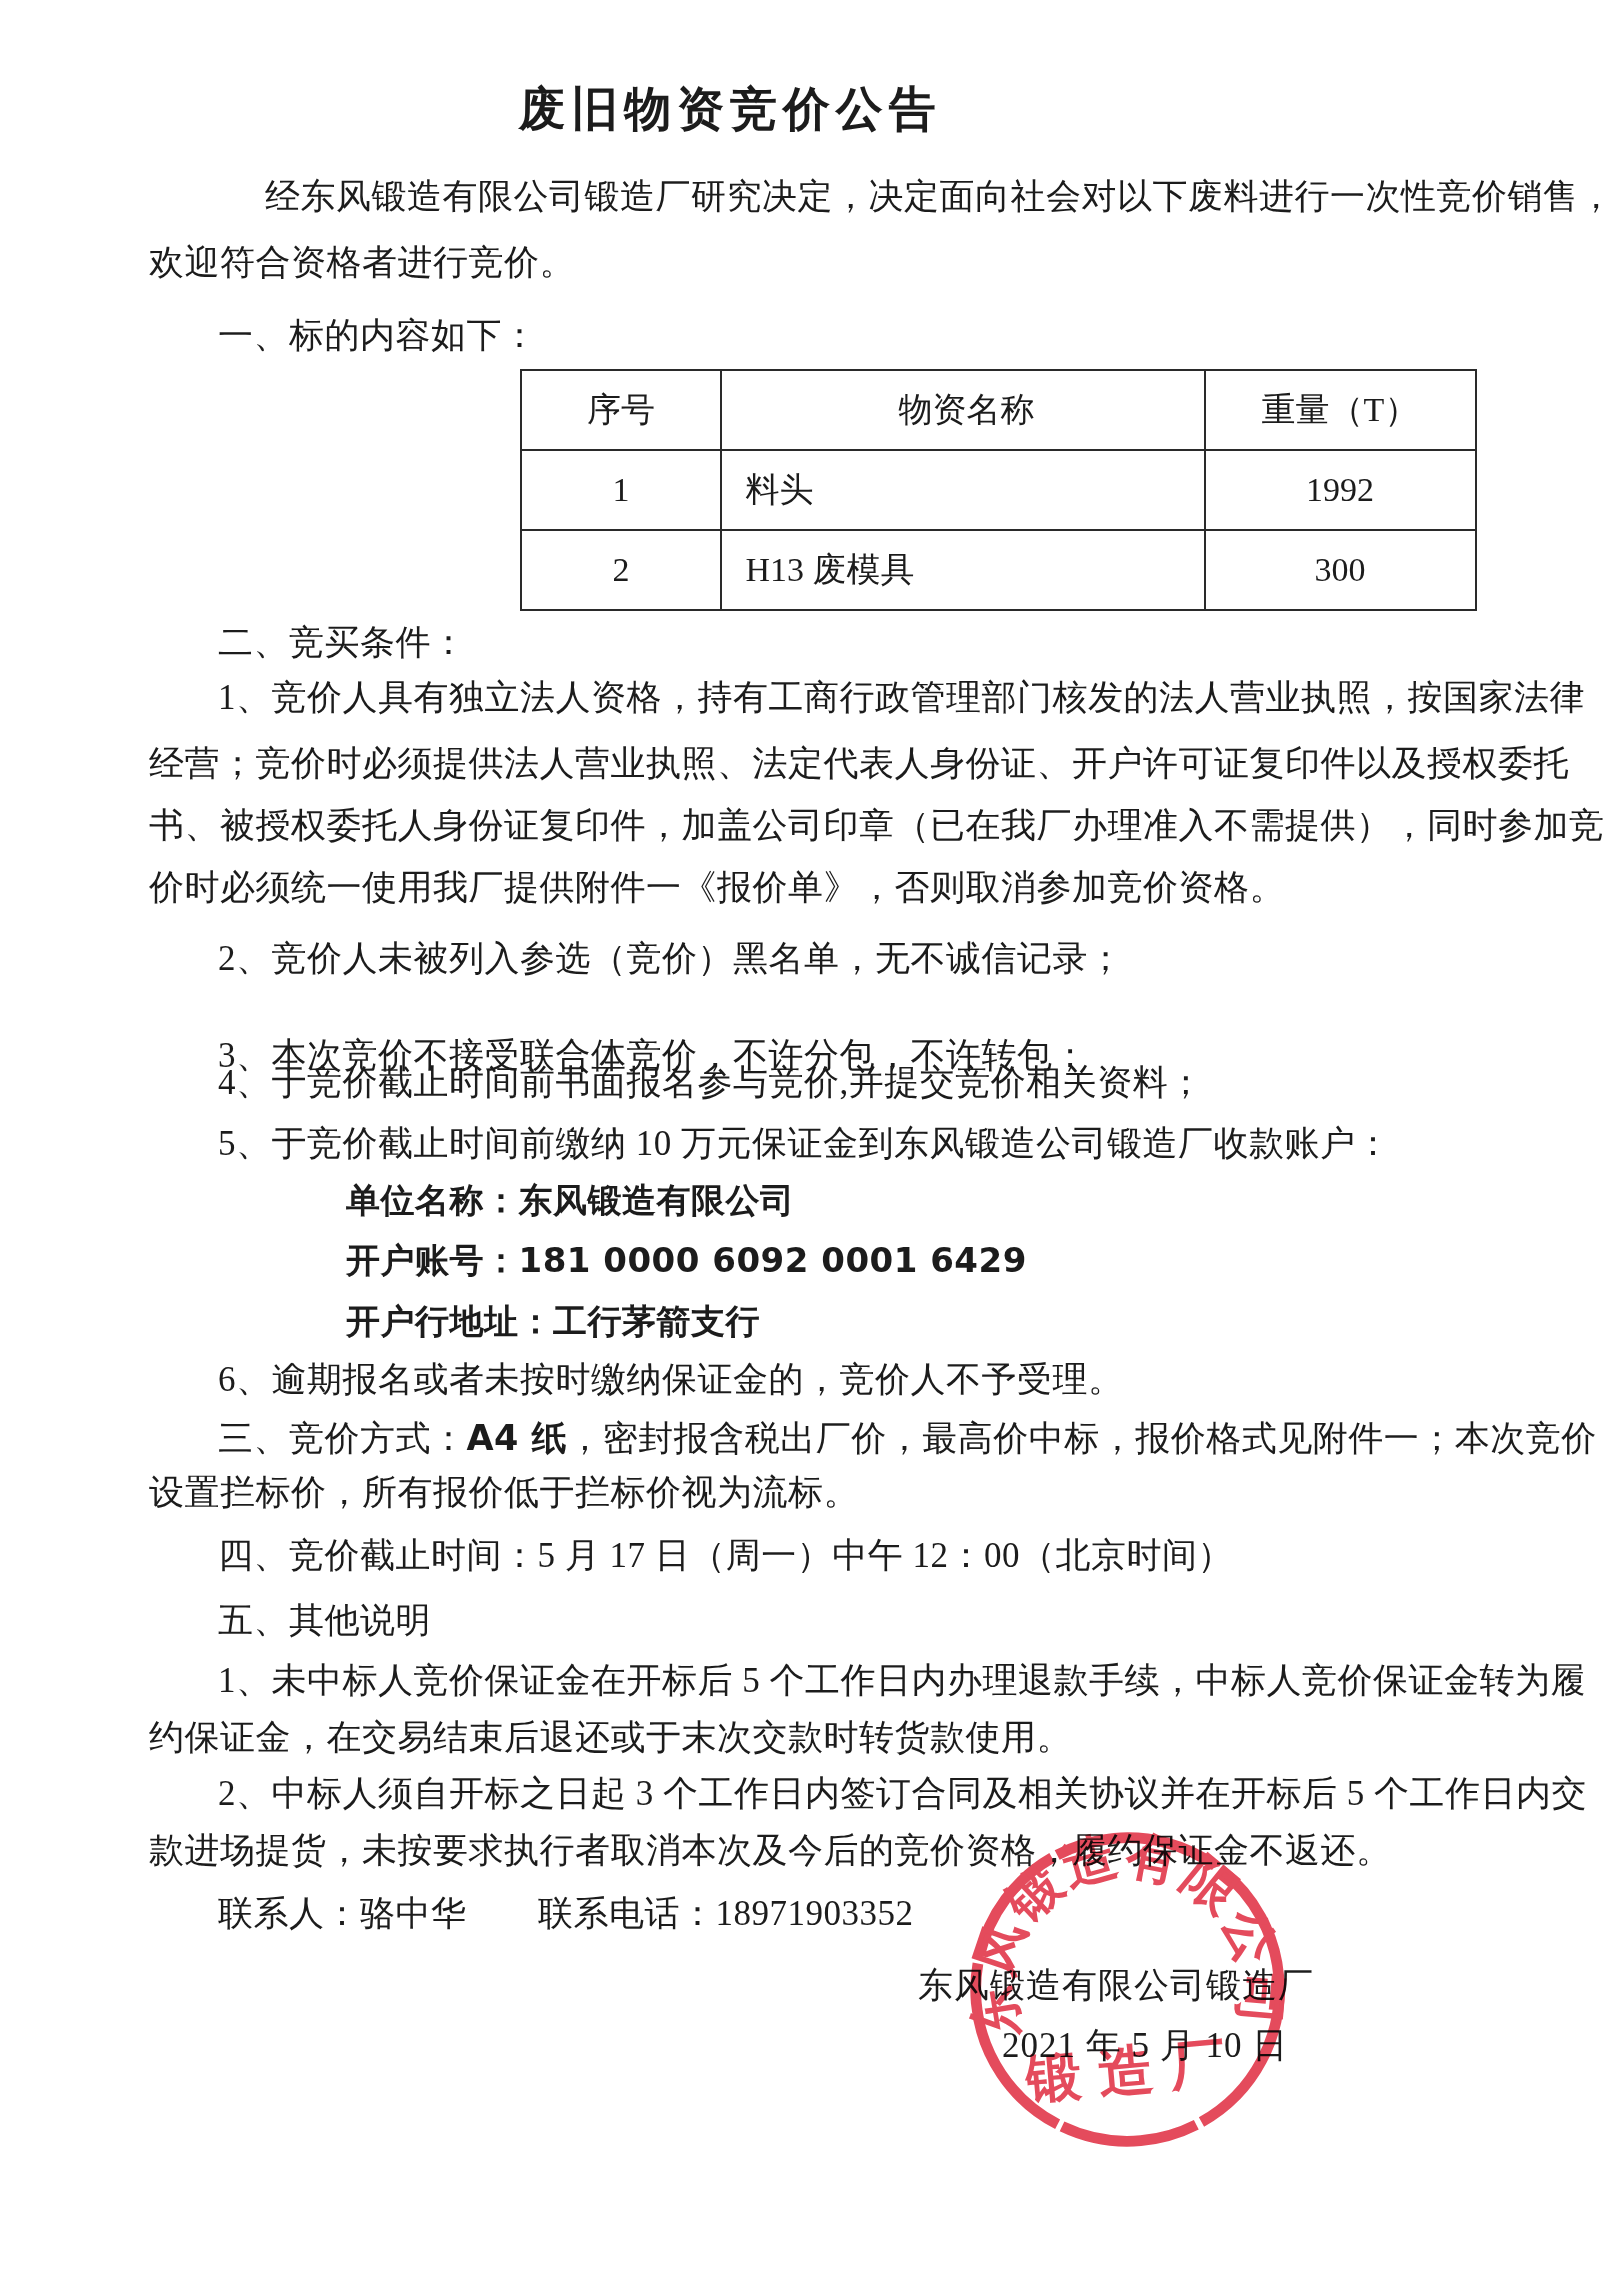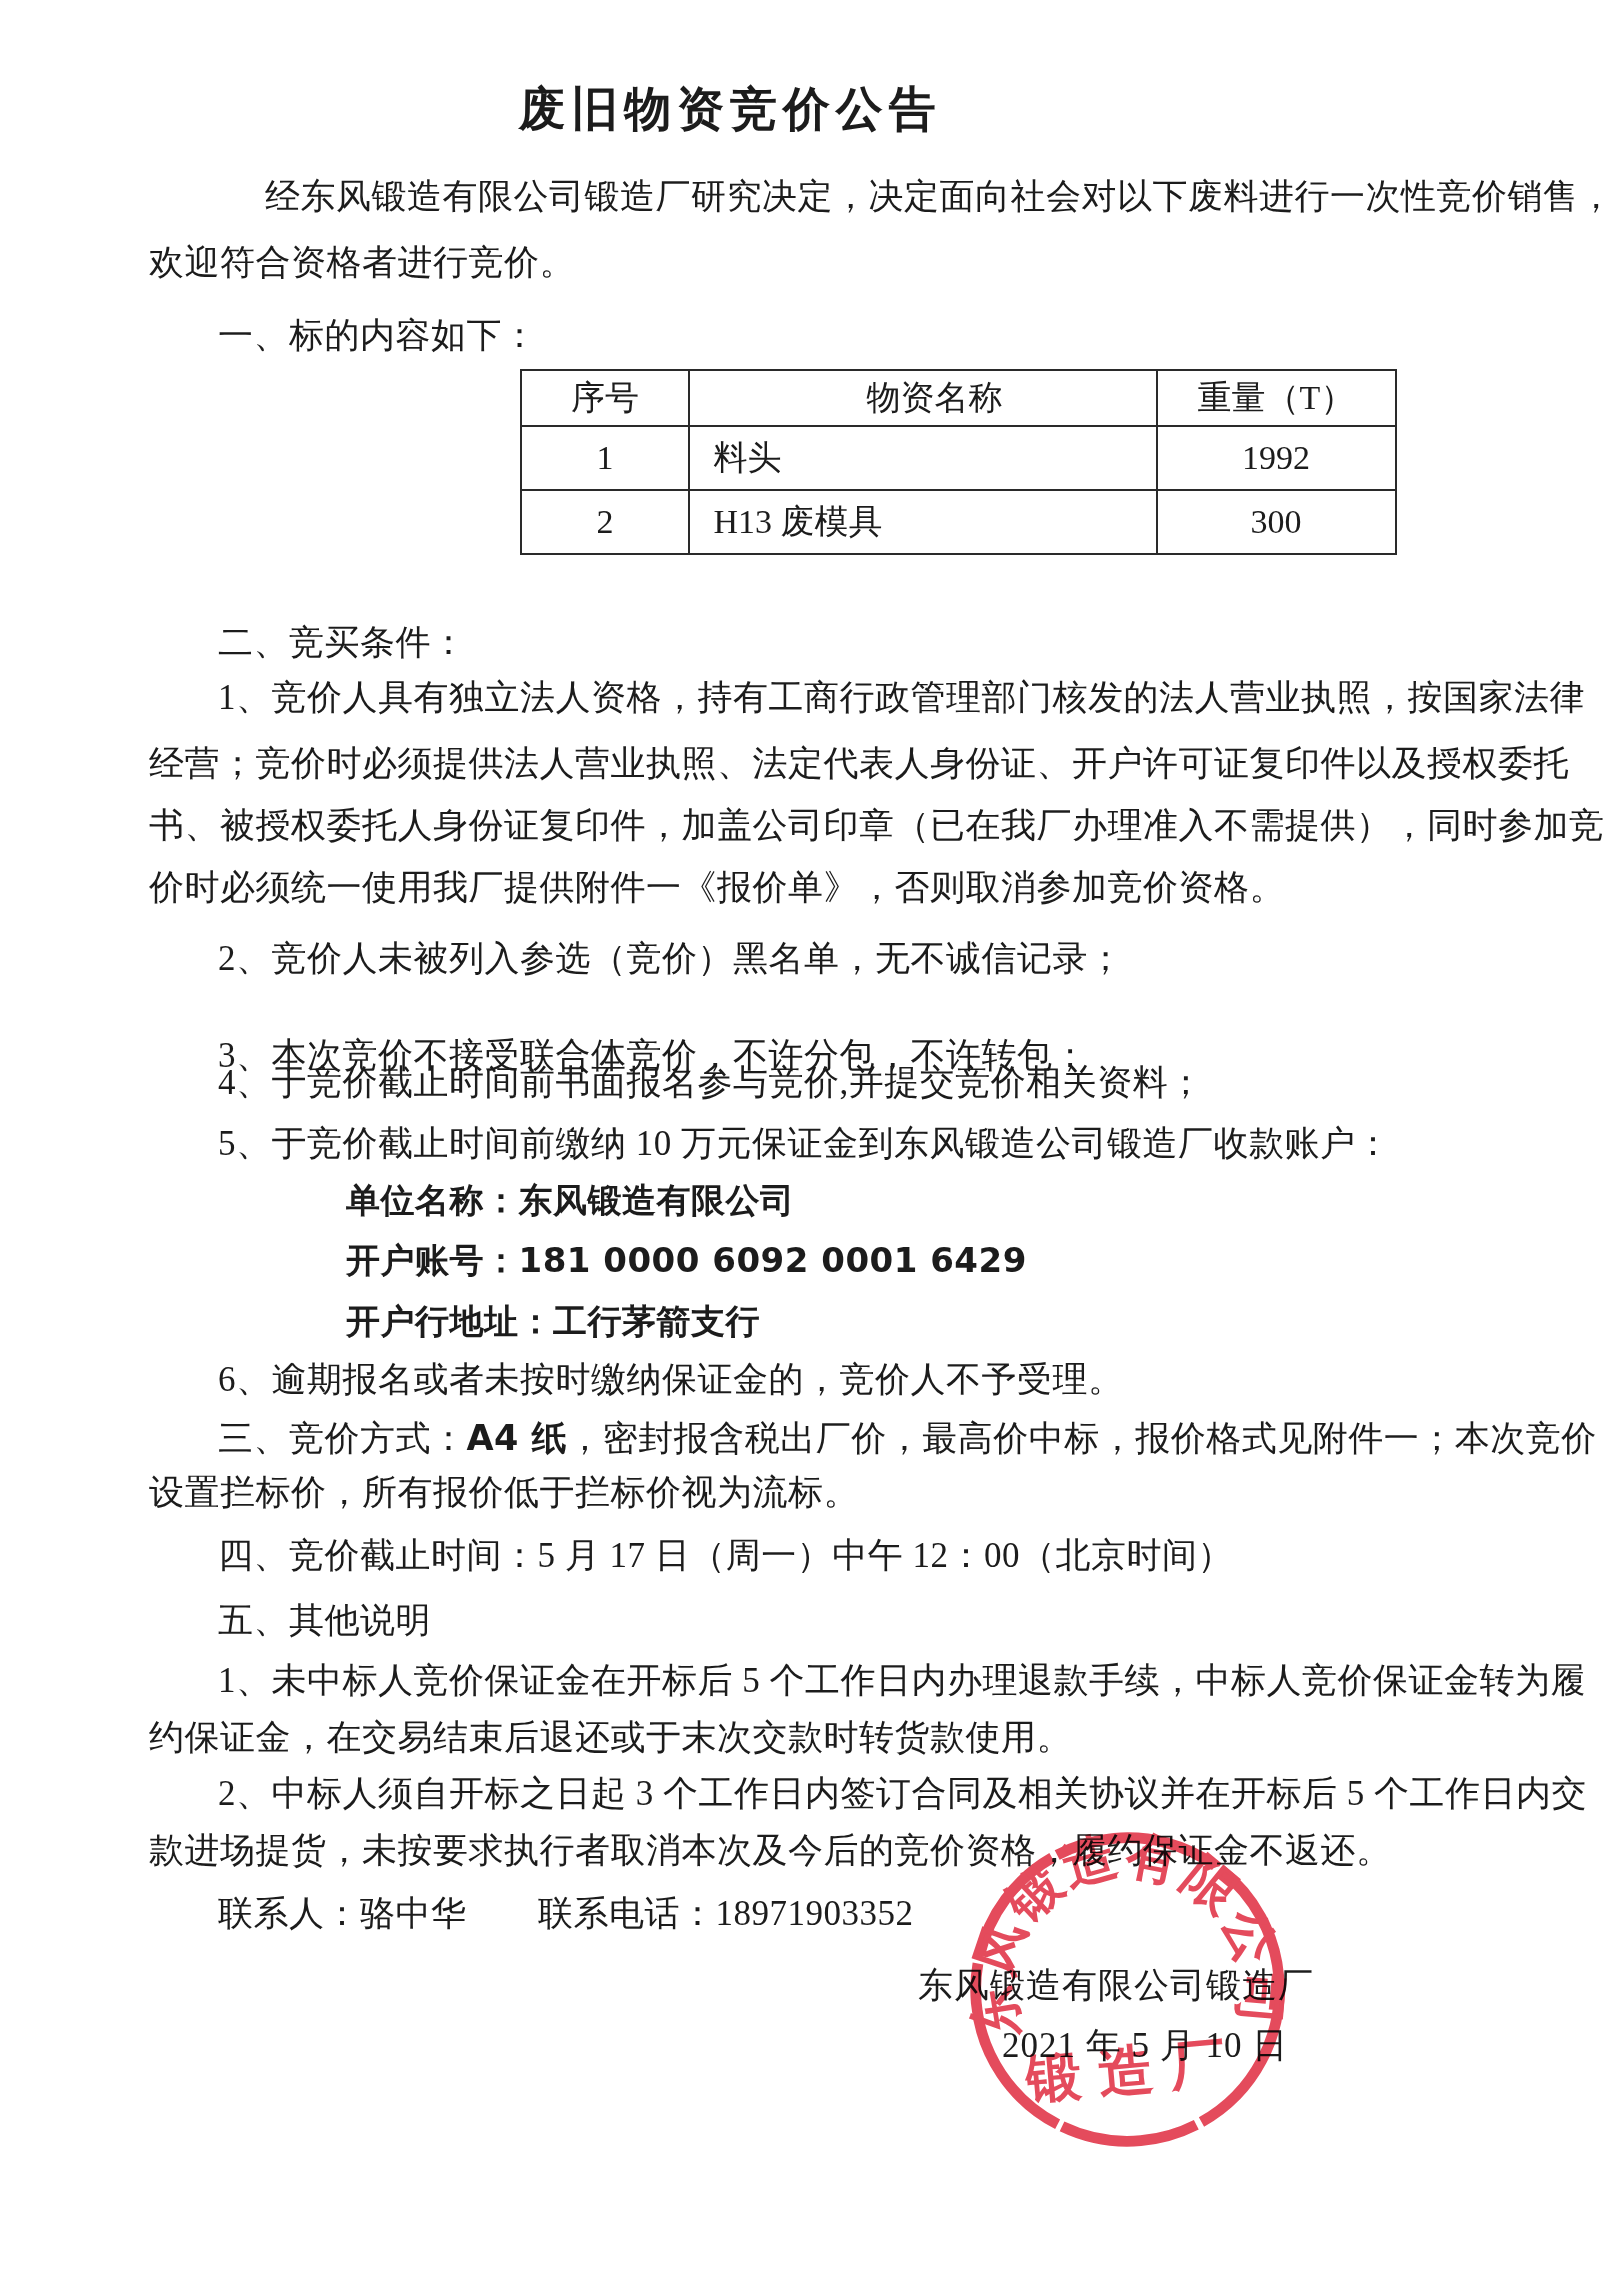--- a/index.html
+++ b/index.html
@@ -7,21 +7,21 @@
     position:relative;width:1617px;height:2290px;background:#ffffff;
     font-family:"Liberation Serif","DejaVu Serif",serif;color:#1c1c1c;
     overflow:hidden;
   }
   .line{position:absolute;white-space:nowrap;font-size:35px;line-height:1;letter-spacing:0.5px;}
   .title{font-size:47px;font-weight:700;letter-spacing:5.9px;width:1460px;text-align:center;}
   .boldsans{font-family:"DejaVu Sans","Liberation Sans",sans-serif;font-weight:700;font-size:34px;}
   .bold-inline{font-family:"DejaVu Sans","Liberation Sans",sans-serif;font-weight:700;}
   
   .itable{position:absolute;left:520px;top:369px;border-collapse:collapse;table-layout:fixed;}
-  .itable td,.itable th{border:2px solid #2a2a2a;font-weight:400;font-size:34px;padding:0;vertical-align:middle;}
+  .itable td,.itable th{border:2px solid #2a2a2a;font-weight:400;font-size:34px;padding:16px;vertical-align:middle;}
   .itable th{text-align:center;}
   .col-seq{width:166px;text-align:center;}
   .col-name{width:442px;text-align:left;padding-left:23.5px !important;}
   .col-wt{width:237px;text-align:center;}
   .hrow{height:56px;}
   .drow{height:64px;}
   
   .sig{position:absolute;white-space:nowrap;font-size:35px;letter-spacing:1px;}
   
   #stamp{position:absolute;left:961px;top:1823px;width:333px;height:333px;

